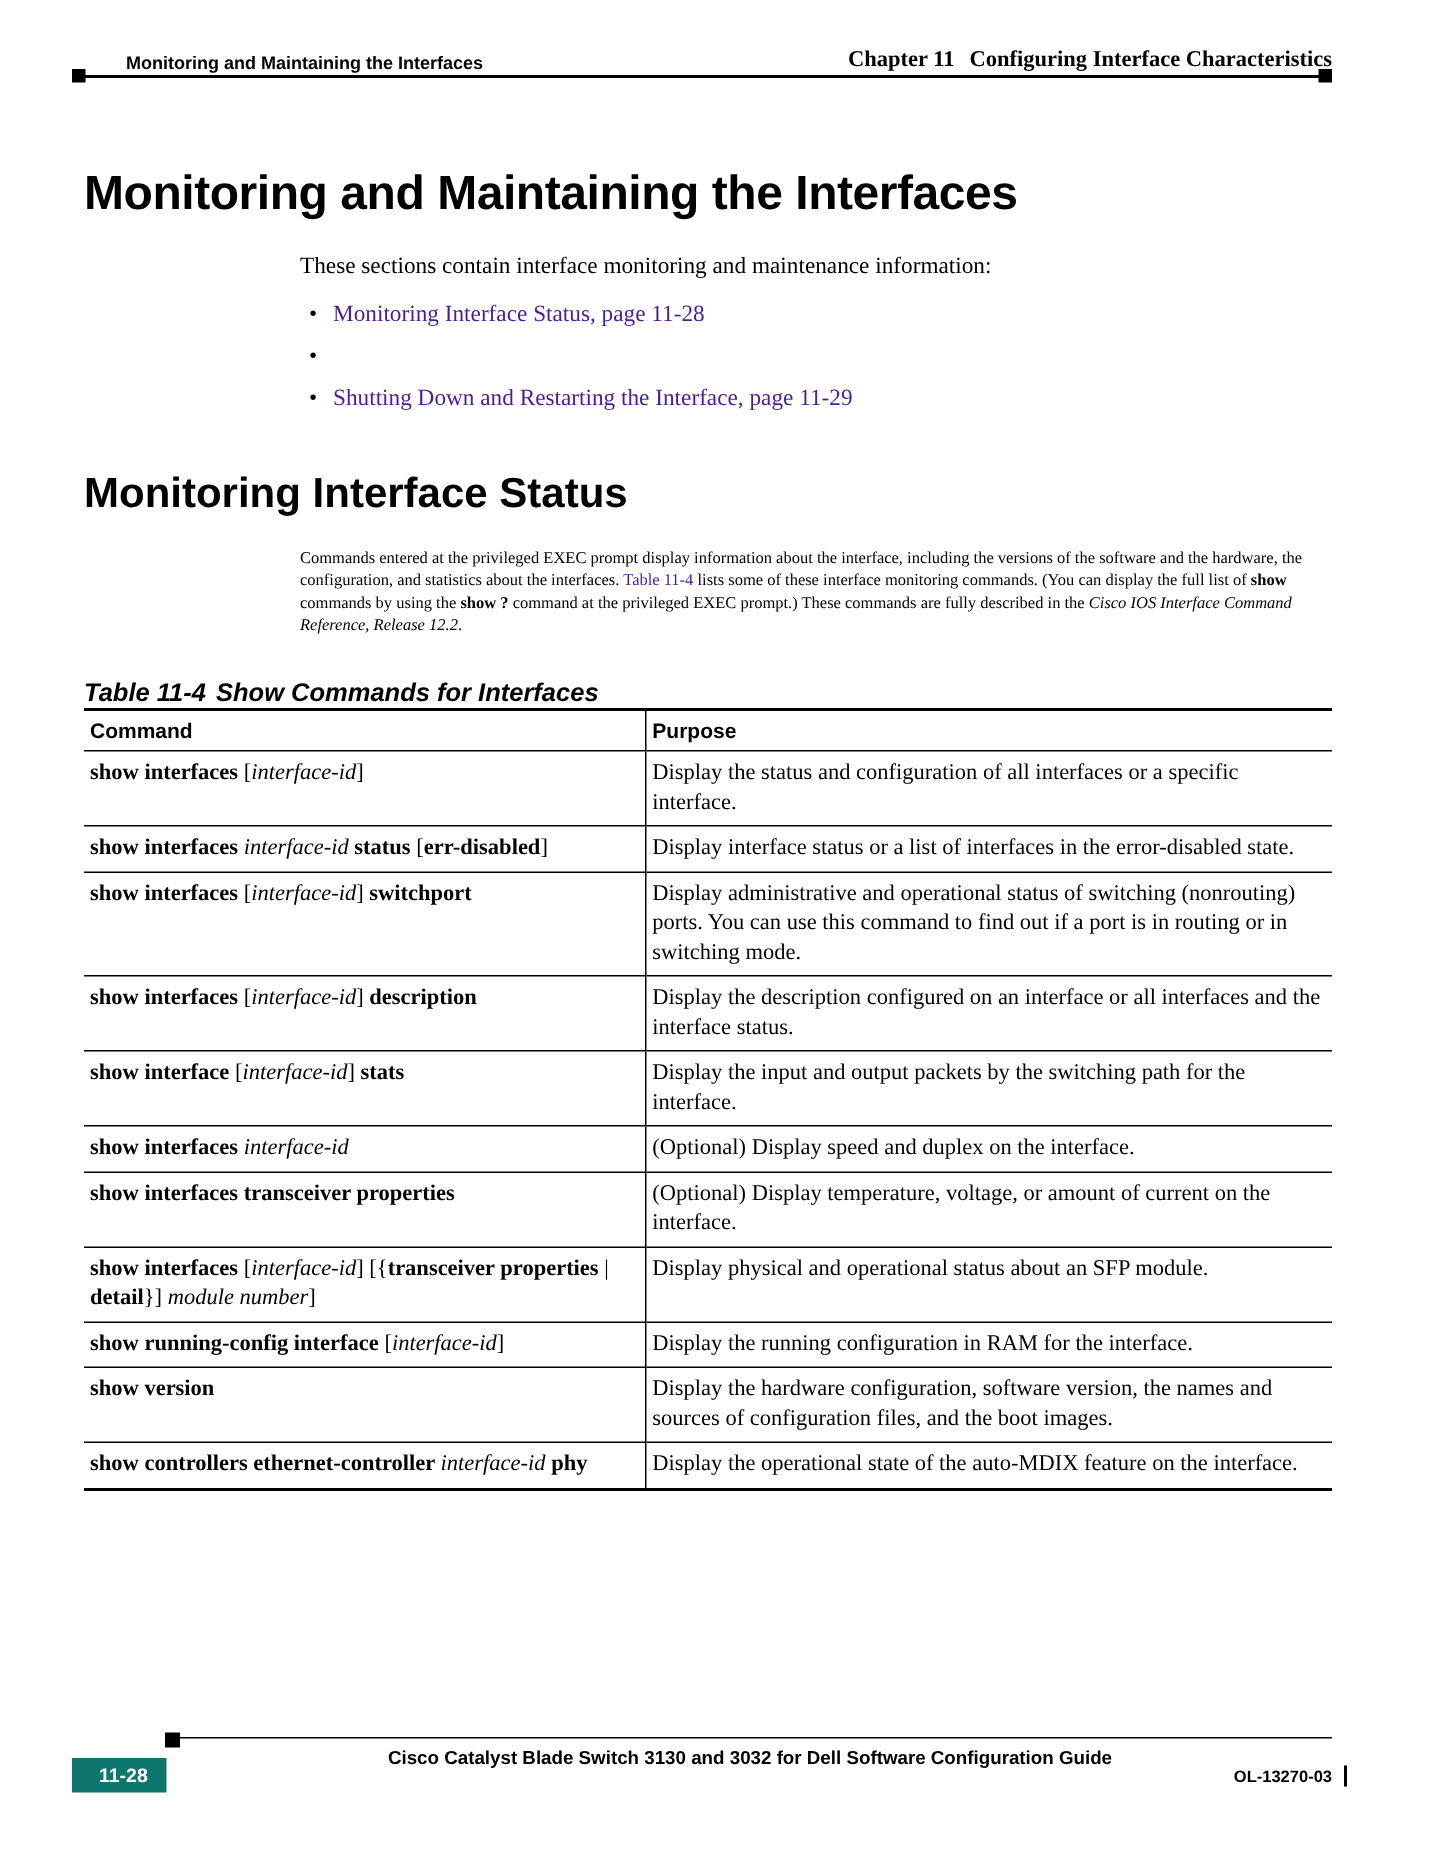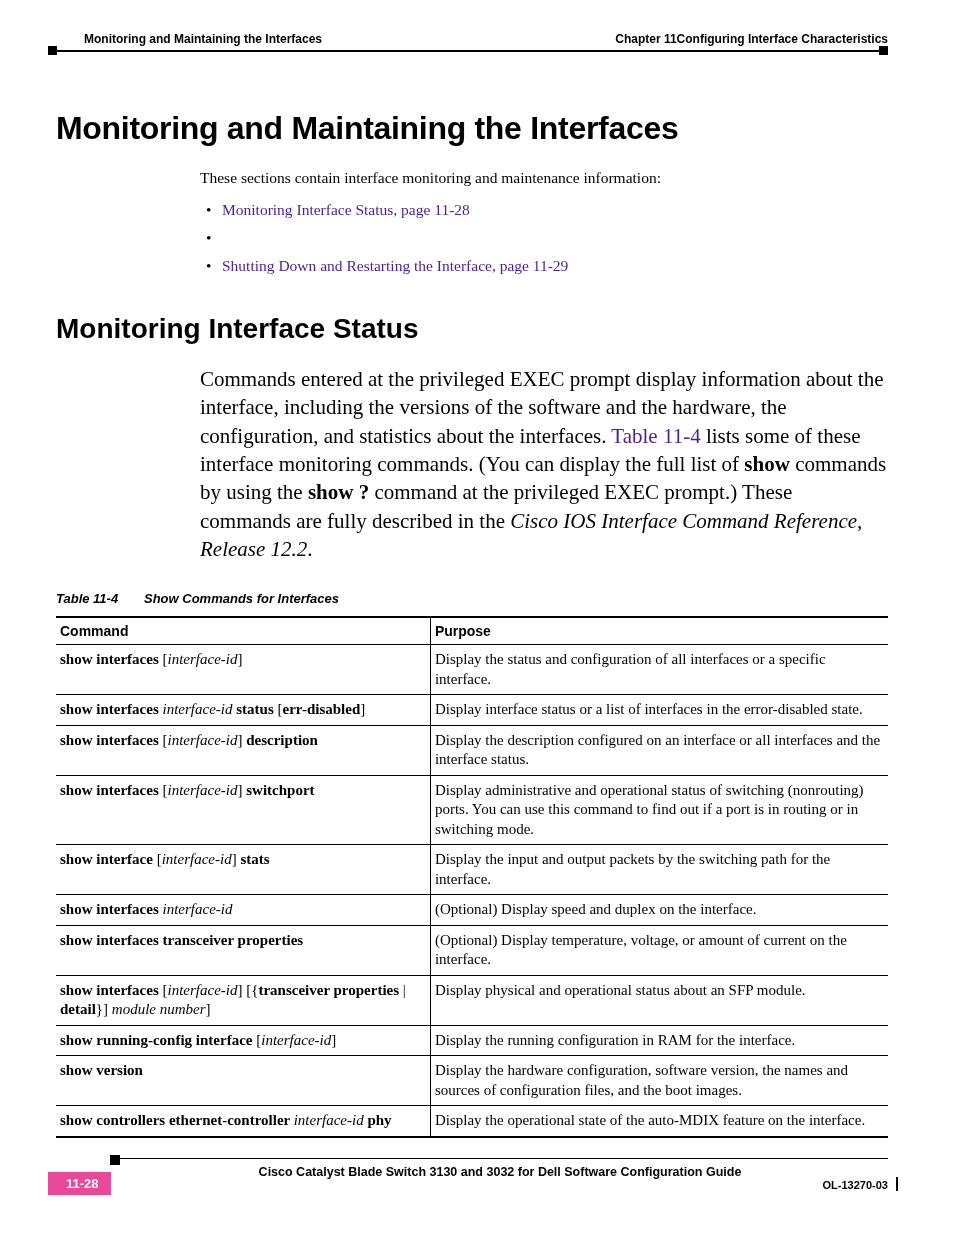--- a/index.html
+++ b/index.html
@@ -15,23 +15,24 @@
     .header-row {
       position: absolute;
       top: 32px;
       left: 48px;
       right: 66px;
       display: flex;
       justify-content: space-between;
       align-items: flex-end;
     }
     .header-right {
-      font-size: 12px;
+      font-size: 15px;
       display: flex;
-      font-family: Liberation Sans, sans-serif;
+      gap: 10px;
+      font-family: Liberation Serif, serif;
     }
     .header-chapter { font-weight: bold; }
     .header-title { font-weight: bold; }
     .header-section {
       font-size: 12px;
       font-weight: bold;
       font-family: Arial, Helvetica, sans-serif;
       padding-left: 36px;
     }
     .header-rule {
@@ -94,32 +95,31 @@
     .link { color: #4c1d95; }
     .h2 {
       font-family: Arial, Helvetica, sans-serif;
       font-weight: bold;
       font-size: 28px;
       margin-top: 38px;
       margin-bottom: 20px;
     }
     .body-text {
       margin-left: 144px;
-      font-size: 21px;
+      font-size: 11px;
       line-height: 1.35;
     }
     .italic { font-style: italic; }
     .bold { font-weight: bold; }
     .table-caption {
       font-family: Arial, Helvetica, sans-serif;
       font-weight: bold;
       font-style: italic;
-      font-size: 13px;
+      font-size: 17px;
       margin-top: 28px;
-      margin-bottom: 10px;
     }
     .tc-num { display: inline-block; width: 88px; }
     table {
       width: 100%;
       border-collapse: collapse;
       border-top: 2px solid #000;
       border-bottom: 2px solid #000;
       font-size: 15px;
     }
     th {
@@ -154,21 +154,21 @@
       bottom: 56px;
       font-family: Arial, Helvetica, sans-serif;
       font-weight: bold;
       font-size: 12.5px;
       text-align: center;
     }
     .footer-page {
       position: absolute;
       left: 48px;
       bottom: 40px;
-      background: #ec4899;
+      background: #0f766e;
       color: #fff;
       font-family: Arial, Helvetica, sans-serif;
       font-weight: bold;
       font-size: 13px;
       padding: 4px 12px 4px 18px;
     }
     .footer-page-mark{
       position: absolute;
       left: 110px;
       bottom: 70px;
@@ -245,26 +245,26 @@
     <tbody id="tbody">
         <tr>
           <td class="col-cmd"><span class="bold">show interfaces </span><span>[</span><span class="italic">interface-id</span><span>]</span></td>
           <td class="col-purp">Display the status and configuration of all interfaces or a specific interface.</td>
         </tr>
         <tr>
           <td class="col-cmd"><span class="bold">show interfaces </span><span class="italic">interface-id </span><span class="bold">status </span><span>[</span><span class="bold">err-disabled</span><span>]</span></td>
           <td class="col-purp">Display interface status or a list of interfaces in the error-disabled state.</td>
         </tr>
         <tr>
+          <td class="col-cmd"><span class="bold">show interfaces </span><span>[</span><span class="italic">interface-id</span><span>] </span><span class="bold">switchport</span></td>
+          <td class="col-purp">Display administrative and operational status of switching (nonrouting) ports. You can use this command to find out if a port is in routing or in switching mode.</td>
+        </tr>
+        <tr>
           <td class="col-cmd"><span class="bold">show interfaces </span><span>[</span><span class="italic">interface-id</span><span>] </span><span class="bold">description</span></td>
           <td class="col-purp">Display the description configured on an interface or all interfaces and the interface status.</td>
-        </tr>
-        <tr>
-          <td class="col-cmd"><span class="bold">show interfaces </span><span>[</span><span class="italic">interface-id</span><span>] </span><span class="bold">switchport</span></td>
-          <td class="col-purp">Display administrative and operational status of switching (nonrouting) ports. You can use this command to find out if a port is in routing or in switching mode.</td>
         </tr>
         <tr>
           <td class="col-cmd"><span class="bold">show interface </span><span>[</span><span class="italic">interface-id</span><span>] </span><span class="bold">stats</span></td>
           <td class="col-purp">Display the input and output packets by the switching path for the interface.</td>
         </tr>
         <tr>
           <td class="col-cmd"><span class="bold">show interfaces </span><span class="italic">interface-id</span></td>
           <td class="col-purp">(Optional) Display speed and duplex on the interface.</td>
         </tr>
         <tr>

